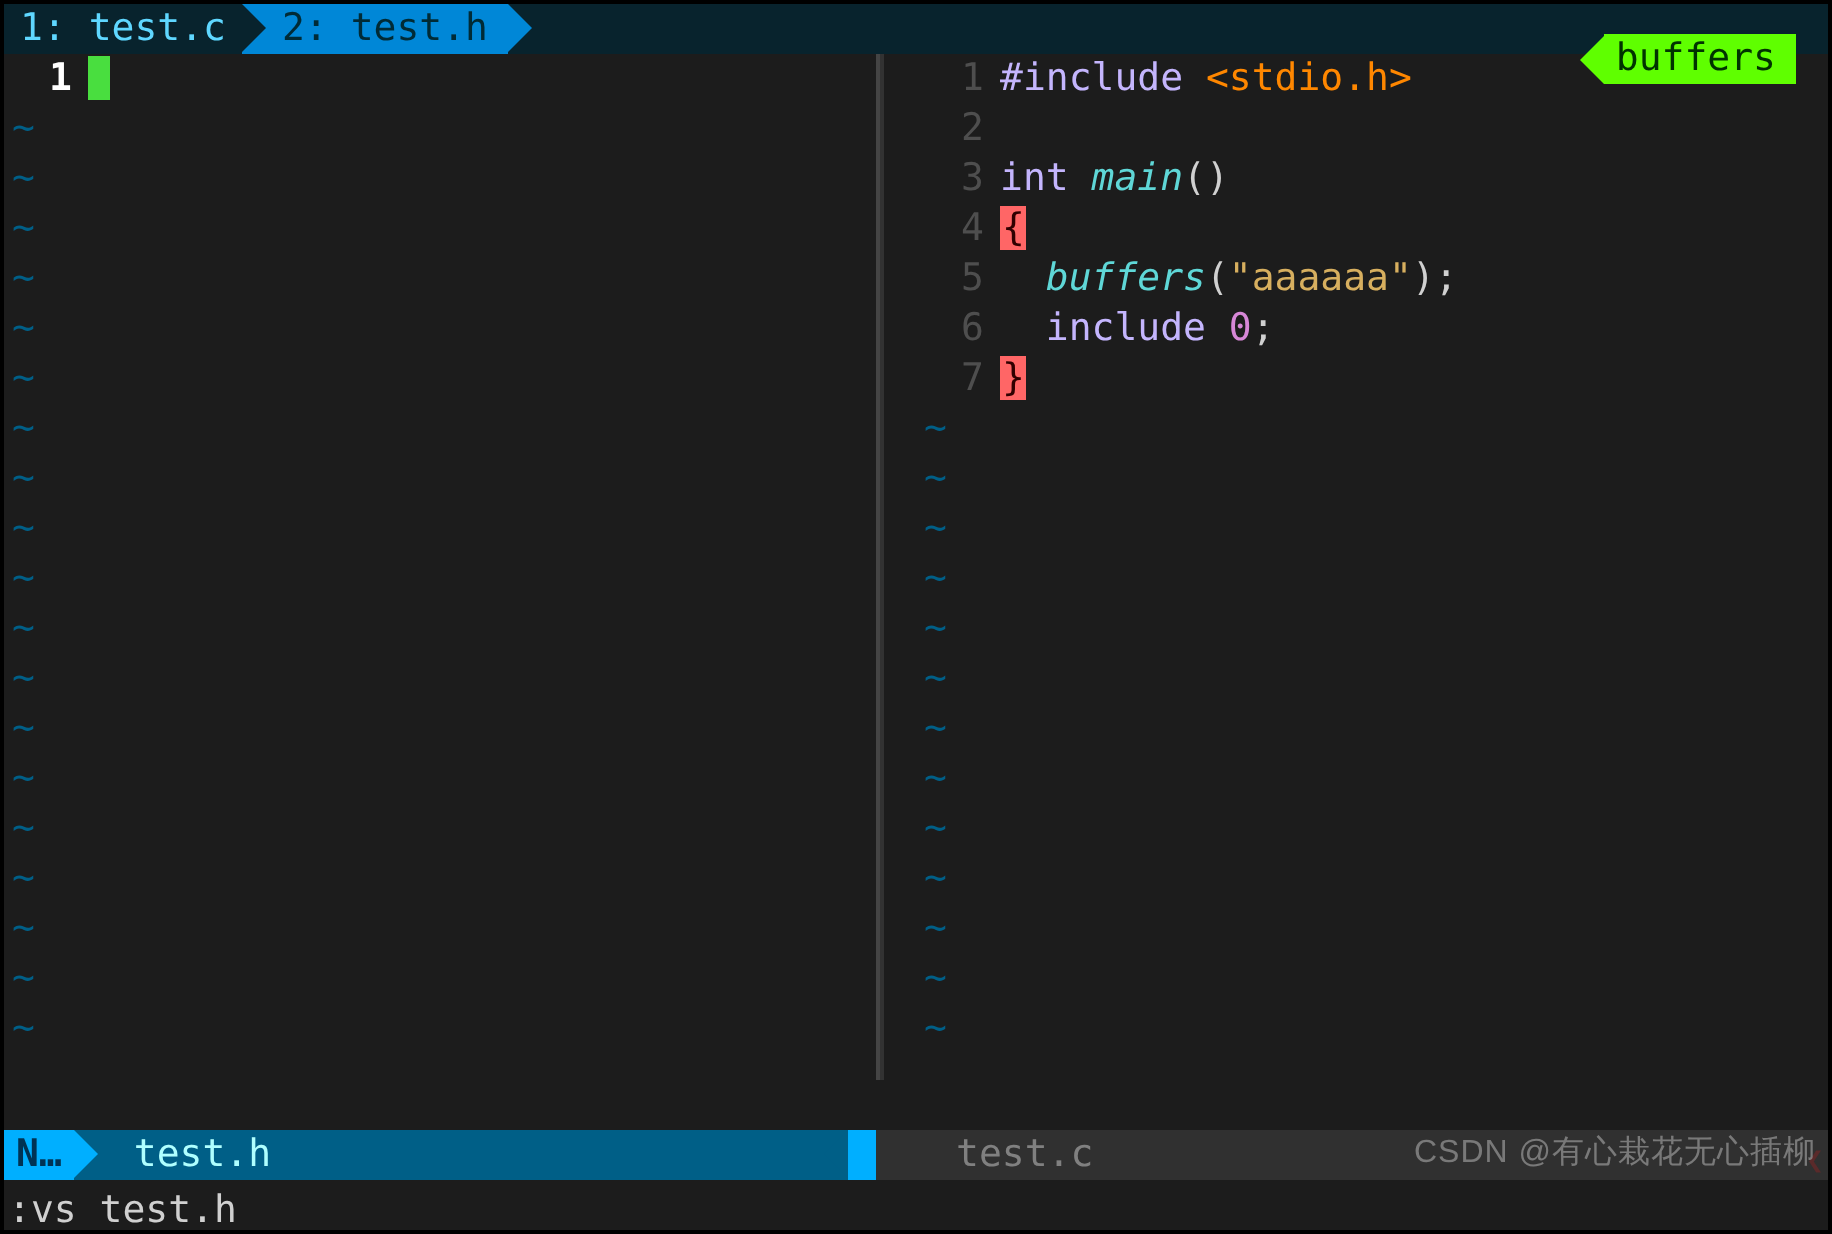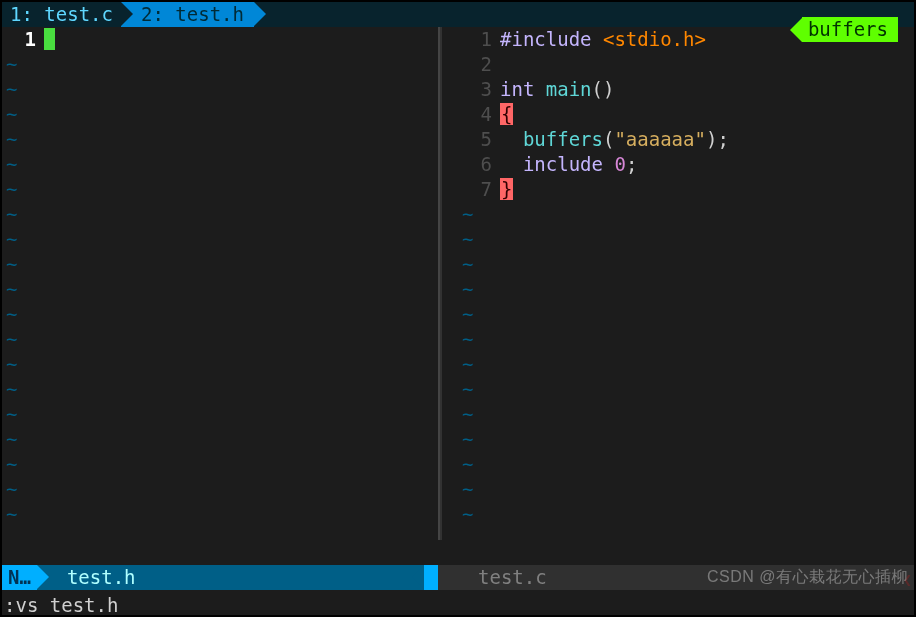--- a/index.html
+++ b/index.html
@@ -75,21 +75,21 @@
   .tilde { color: #005f87; padding-left: 4px; }
   .codecell { flex: 1; position: relative; }
   .cursor-line { background: #303030; display:inline-block; width:100%; height:25px; position:absolute; left:0; top:0; z-index:-1;}
   .cursor-block {
     display: inline-block; width: 11px; height: 22px; background: #49de3f;
     vertical-align: text-bottom; margin-top:1px;
   }
 
   
   .c-red { color: #c4b5fd; }
-  .c-cyan { color: #5fd7d7; }
+  .c-cyan { color: #5fd7d7; font-style: italic; }
   .c-orange { color: #ff8700; }
   .c-string { color: #d7af5f; }
   .c-num { color: #d787d7; }
   .c-white { color: #d0d0d0; }
   .brace-err { background: #ff6666; color: #300000; padding: 0 1px; }
 
   
   .statuslines {
     position: absolute; left: 0; bottom: 25px; width: 100%; height: 25px;
     display: flex;

